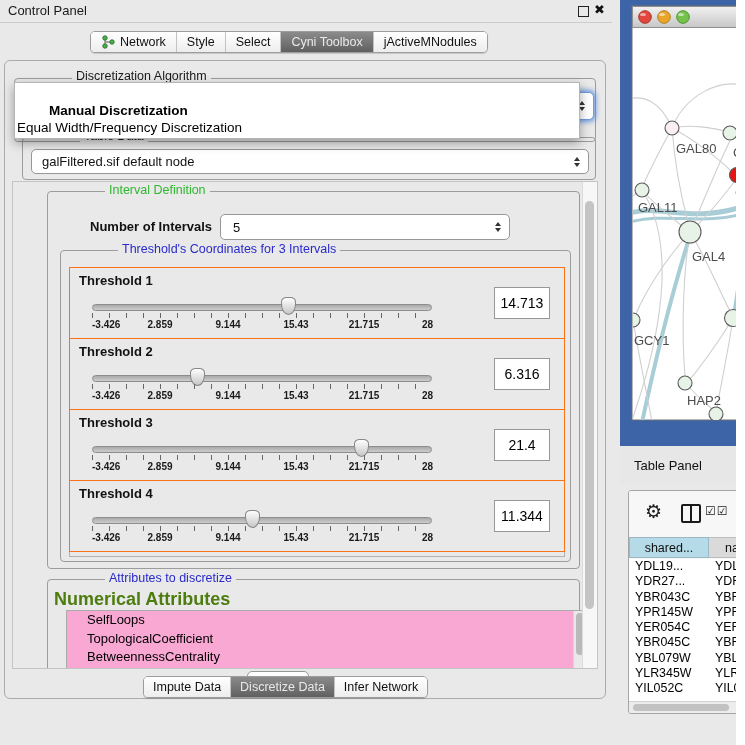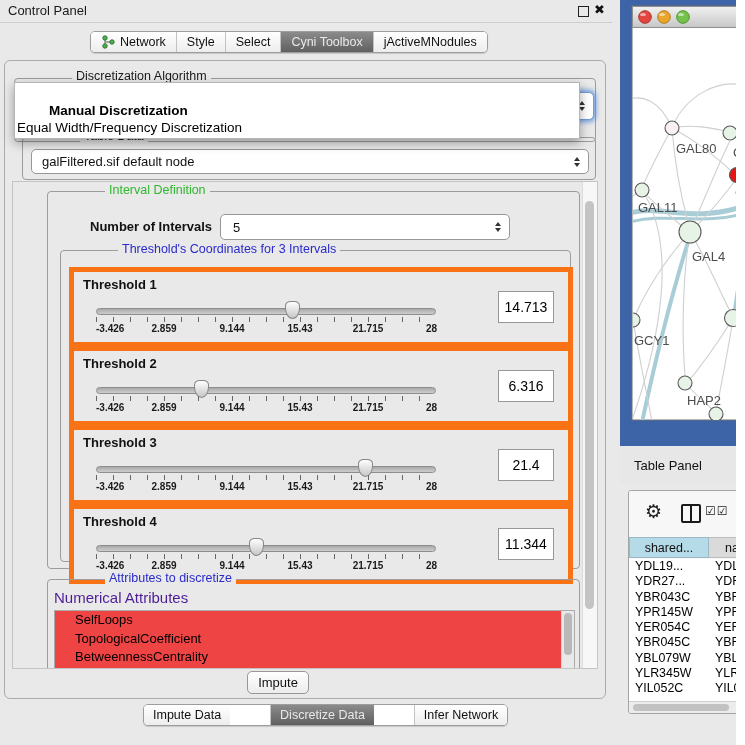--- a/index.html
+++ b/index.html
@@ -55,43 +55,43 @@
   #viewport{left:12px;top:181px;width:584px;height:486px;border:1px solid #c4c4c4;overflow:hidden;background:#e9e9e9;}
   #vscroll{position:absolute;right:0;top:0;width:14px;height:100%;background:#f7f7f7;border-left:1px solid #dcdcdc;}
   #vscroll .thumb{position:absolute;left:2px;top:19px;width:9px;height:408px;background:#c4c4c4;border-radius:5px;}
 
   
   .noi-label{position:absolute;left:42px;top:27px;font-weight:bold;font-size:13px;}
   #noi-combo{left:172px;top:22px;width:288px;height:24px;}
 
   
   #thr-inner{position:absolute;left:8px;top:16px;width:494px;height:288px;border:1px solid #b2b2b2;background:#e9e9e9;}
-  .thr-box{position:relative;height:70px;border:5px solid #f97316;margin:-1px 0 0 -1px;width:494px;background:#e9e9e9;}
+  .thr-box{position:relative;height:70px;border:1px solid #f97316;margin:-1px 0 0 -1px;width:494px;background:#e9e9e9;}
   .thr-label{position:absolute;left:9px;top:5px;font-weight:bold;font-size:13px;}
   .slider{position:absolute;left:22px;top:28px;width:340px;height:36px;}
   .track{position:absolute;left:0;right:0;top:8px;height:5px;border:1px solid #8d8d8d;border-radius:4px;
          background:linear-gradient(#a9a9a9,#cdcdcd);}
   .thumb-sl{position:absolute;top:1px;width:13px;height:16px;background:linear-gradient(#fefefe,#c7c7c7);
          border:1px solid #878787;border-radius:6px 6px 8px 8px / 5px 5px 12px 12px;}
   .ticks{position:absolute;left:0;right:0;top:17px;height:5px;
          background-image:repeating-linear-gradient(to right,#666 0,#666 1px,transparent 1px,transparent 17px);}
   .ticklabels{position:absolute;left:0;right:0;top:23px;height:12px;font-size:10px;font-weight:bold;color:#1a1a1a;}
   .ticklabels span{position:absolute;top:0;transform:translateX(-50%);}
   .ticklabels span:nth-child(1){left:0;transform:none;}
   .ticklabels span:nth-child(2){left:20%;}
   .ticklabels span:nth-child(3){left:40%;}
   .ticklabels span:nth-child(4){left:60%;}
   .ticklabels span:nth-child(5){left:80%;}
   .ticklabels span:nth-child(6){left:100%;transform:translateX(-90%);}
   .thr-value{position:absolute;right:14px;top:19px;width:54px;height:30px;background:#fff;border:1px solid #979797;
          display:flex;align-items:center;justify-content:center;font-size:14px;color:#000;}
 
   
-  .attr-sub{position:absolute;left:6px;top:9px;font-weight:normal;font-size:15px;color:#4c1d95;}
-  #attr-list{position:absolute;left:6px;top:30px;width:519px;height:60px;background:#ef4444;border:1px solid #ababab;}
+  .attr-sub{position:absolute;left:6px;top:9px;font-weight:bold;font-size:18px;color:#4d7c0f;}
+  #attr-list{position:absolute;left:18px;top:30px;width:519px;height:60px;background:#f9a8d4;border:1px solid #ababab;}
   #attr-list .item{padding-left:20px;font-size:13px;line-height:18.5px;color:#000;white-space:nowrap;}
   #list-scroll{position:absolute;right:0;top:0;width:12px;height:100%;background:#e9e9e9;border-left:1px solid #d5d5d5;}
   #list-scroll .thumb{position:absolute;left:1.5px;top:2px;width:8px;height:42px;background:#b9b9b9;border-radius:4px;}
 
   
   #apply-btn{left:247px;top:671px;width:60px;height:21px;background:linear-gradient(#ffffff,#ececec);
      border:1px solid #979797;border-radius:5px;font-size:13px;display:flex;align-items:center;justify-content:center;}
 
   
   #net-desktop{left:620px;top:0;width:125px;height:446px;background:#3c64a6;overflow:hidden;}
@@ -284,21 +284,21 @@
       </div>
     </div>
 
     <div id="vscroll">
       <div class="thumb"></div>
     </div>
   </div>
 
   <div class="abs" id="apply-btn">Impute</div>
 
-  <div class="abs seg" style="left:143px;top:704px;gap:40px;">
+  <div class="abs seg" style="left:143px;top:676px;">
     <div class="sg" style="padding:3px 9px;">
         <span>Impute Data</span>
       </div>
     <div class="sg active" style="padding:3px 9px;">
         <span>Discretize Data</span>
       </div>
     <div class="sg" style="padding:3px 9px;">
         <span>Infer Network</span>
       </div>
   </div>

